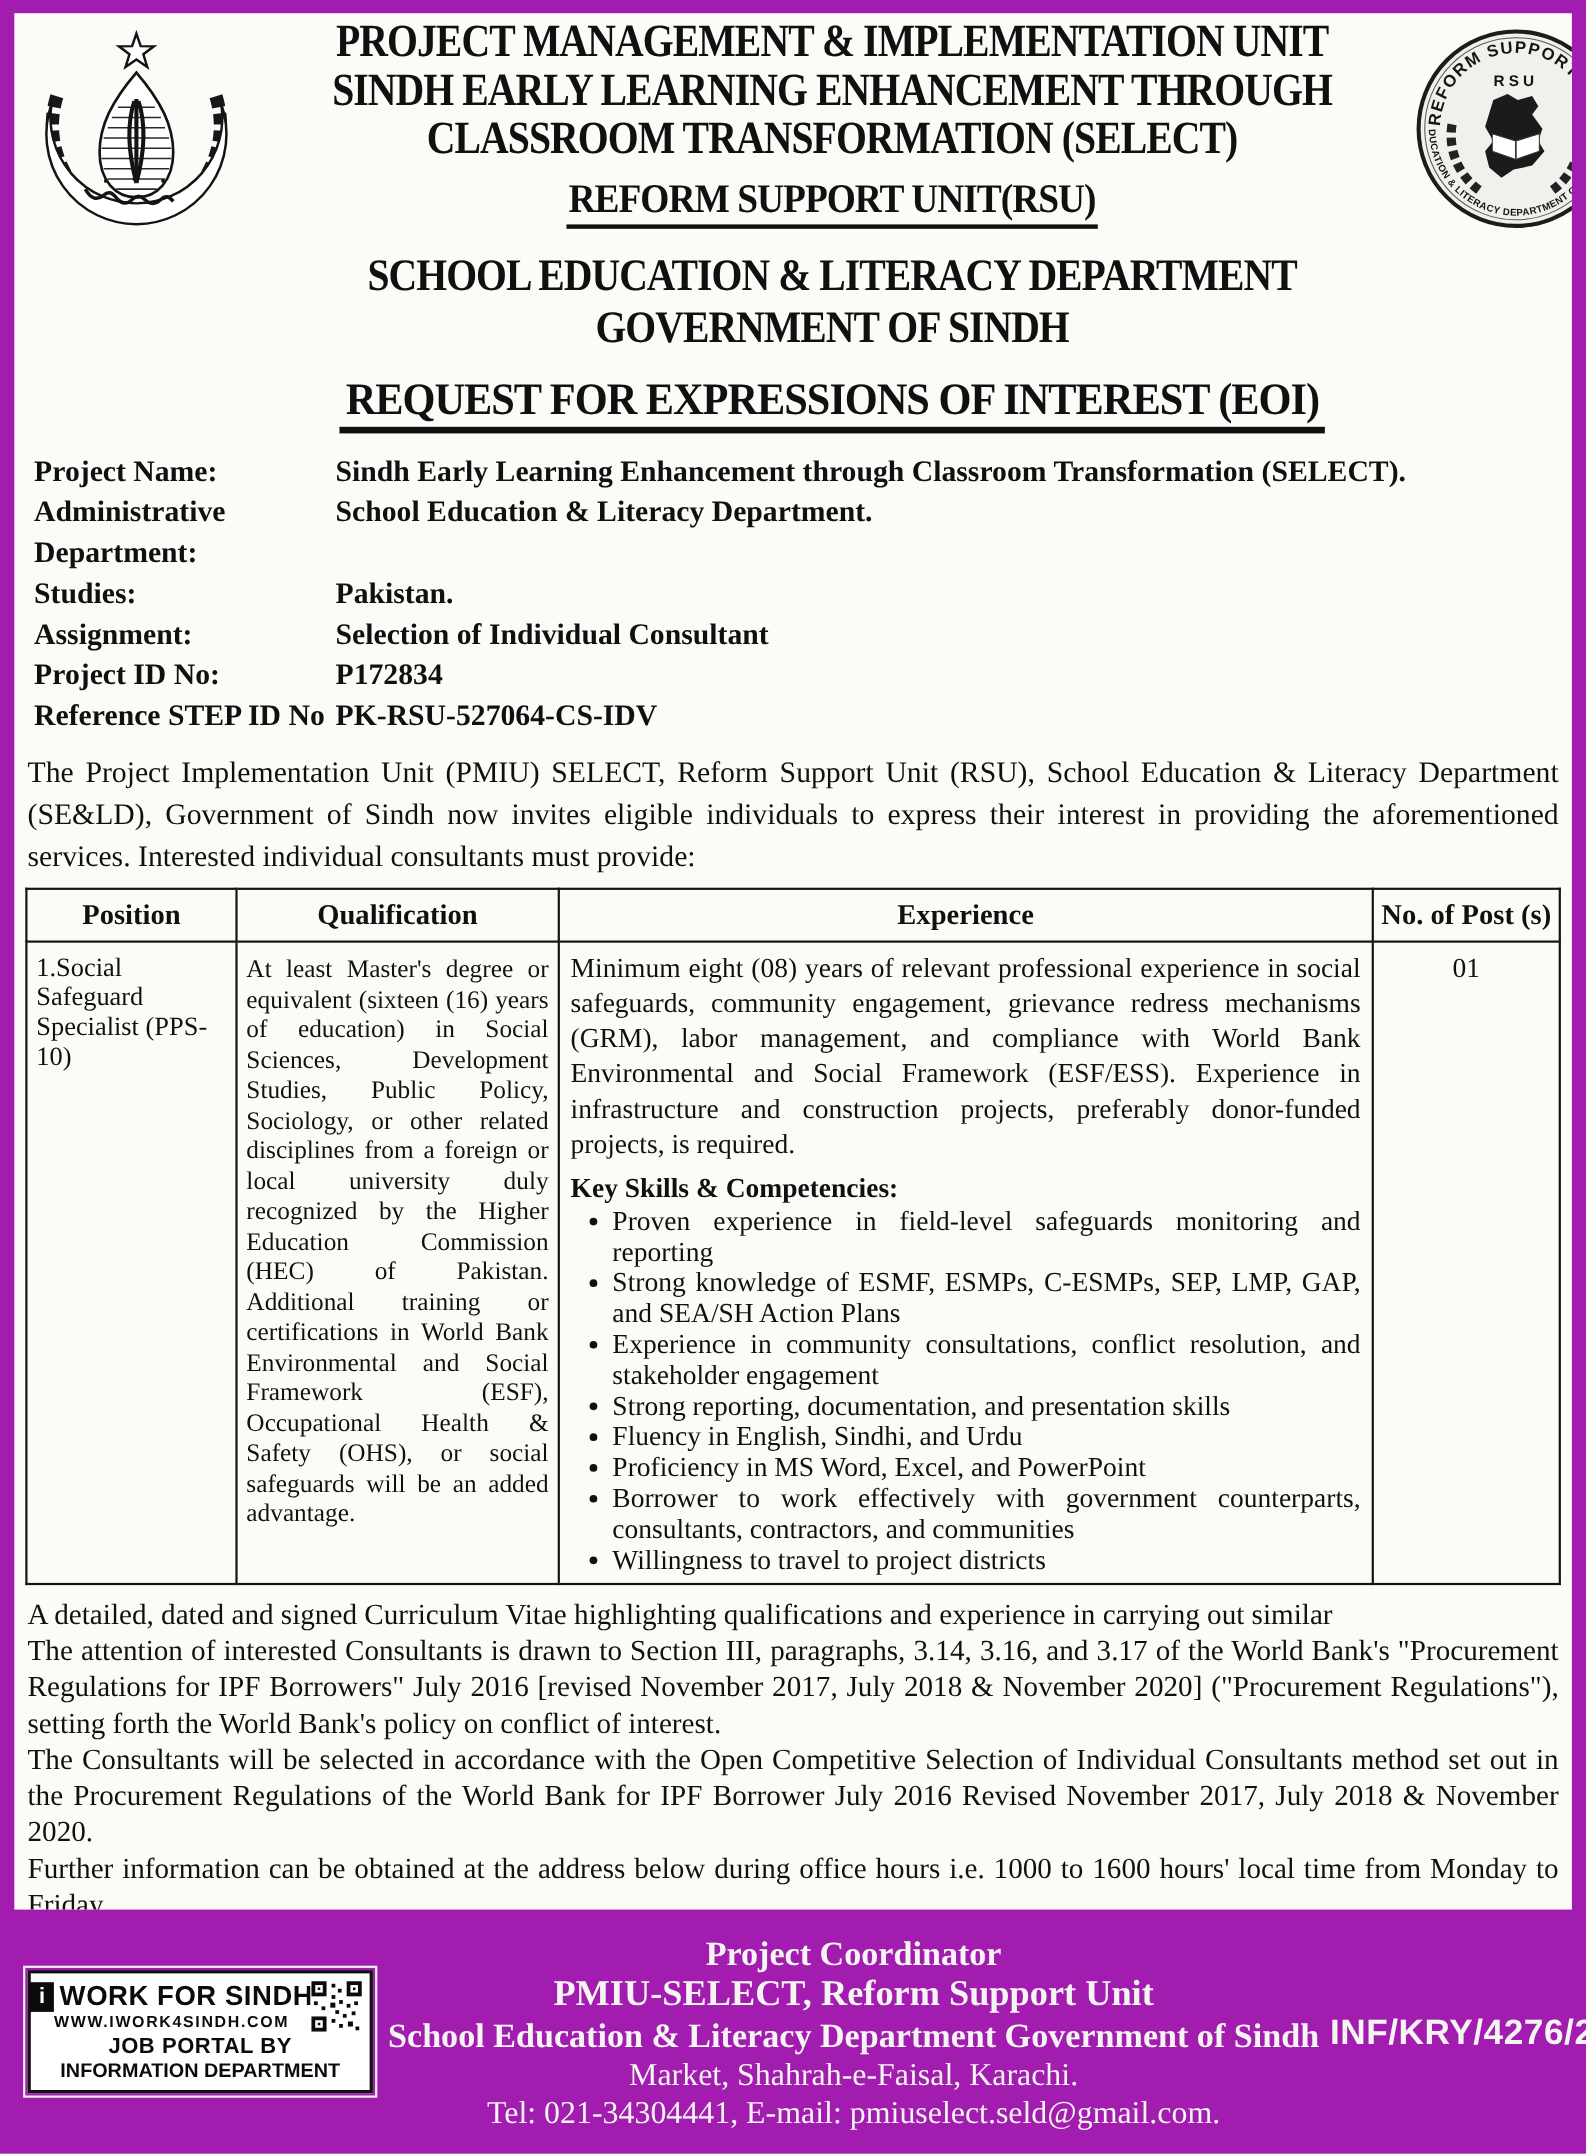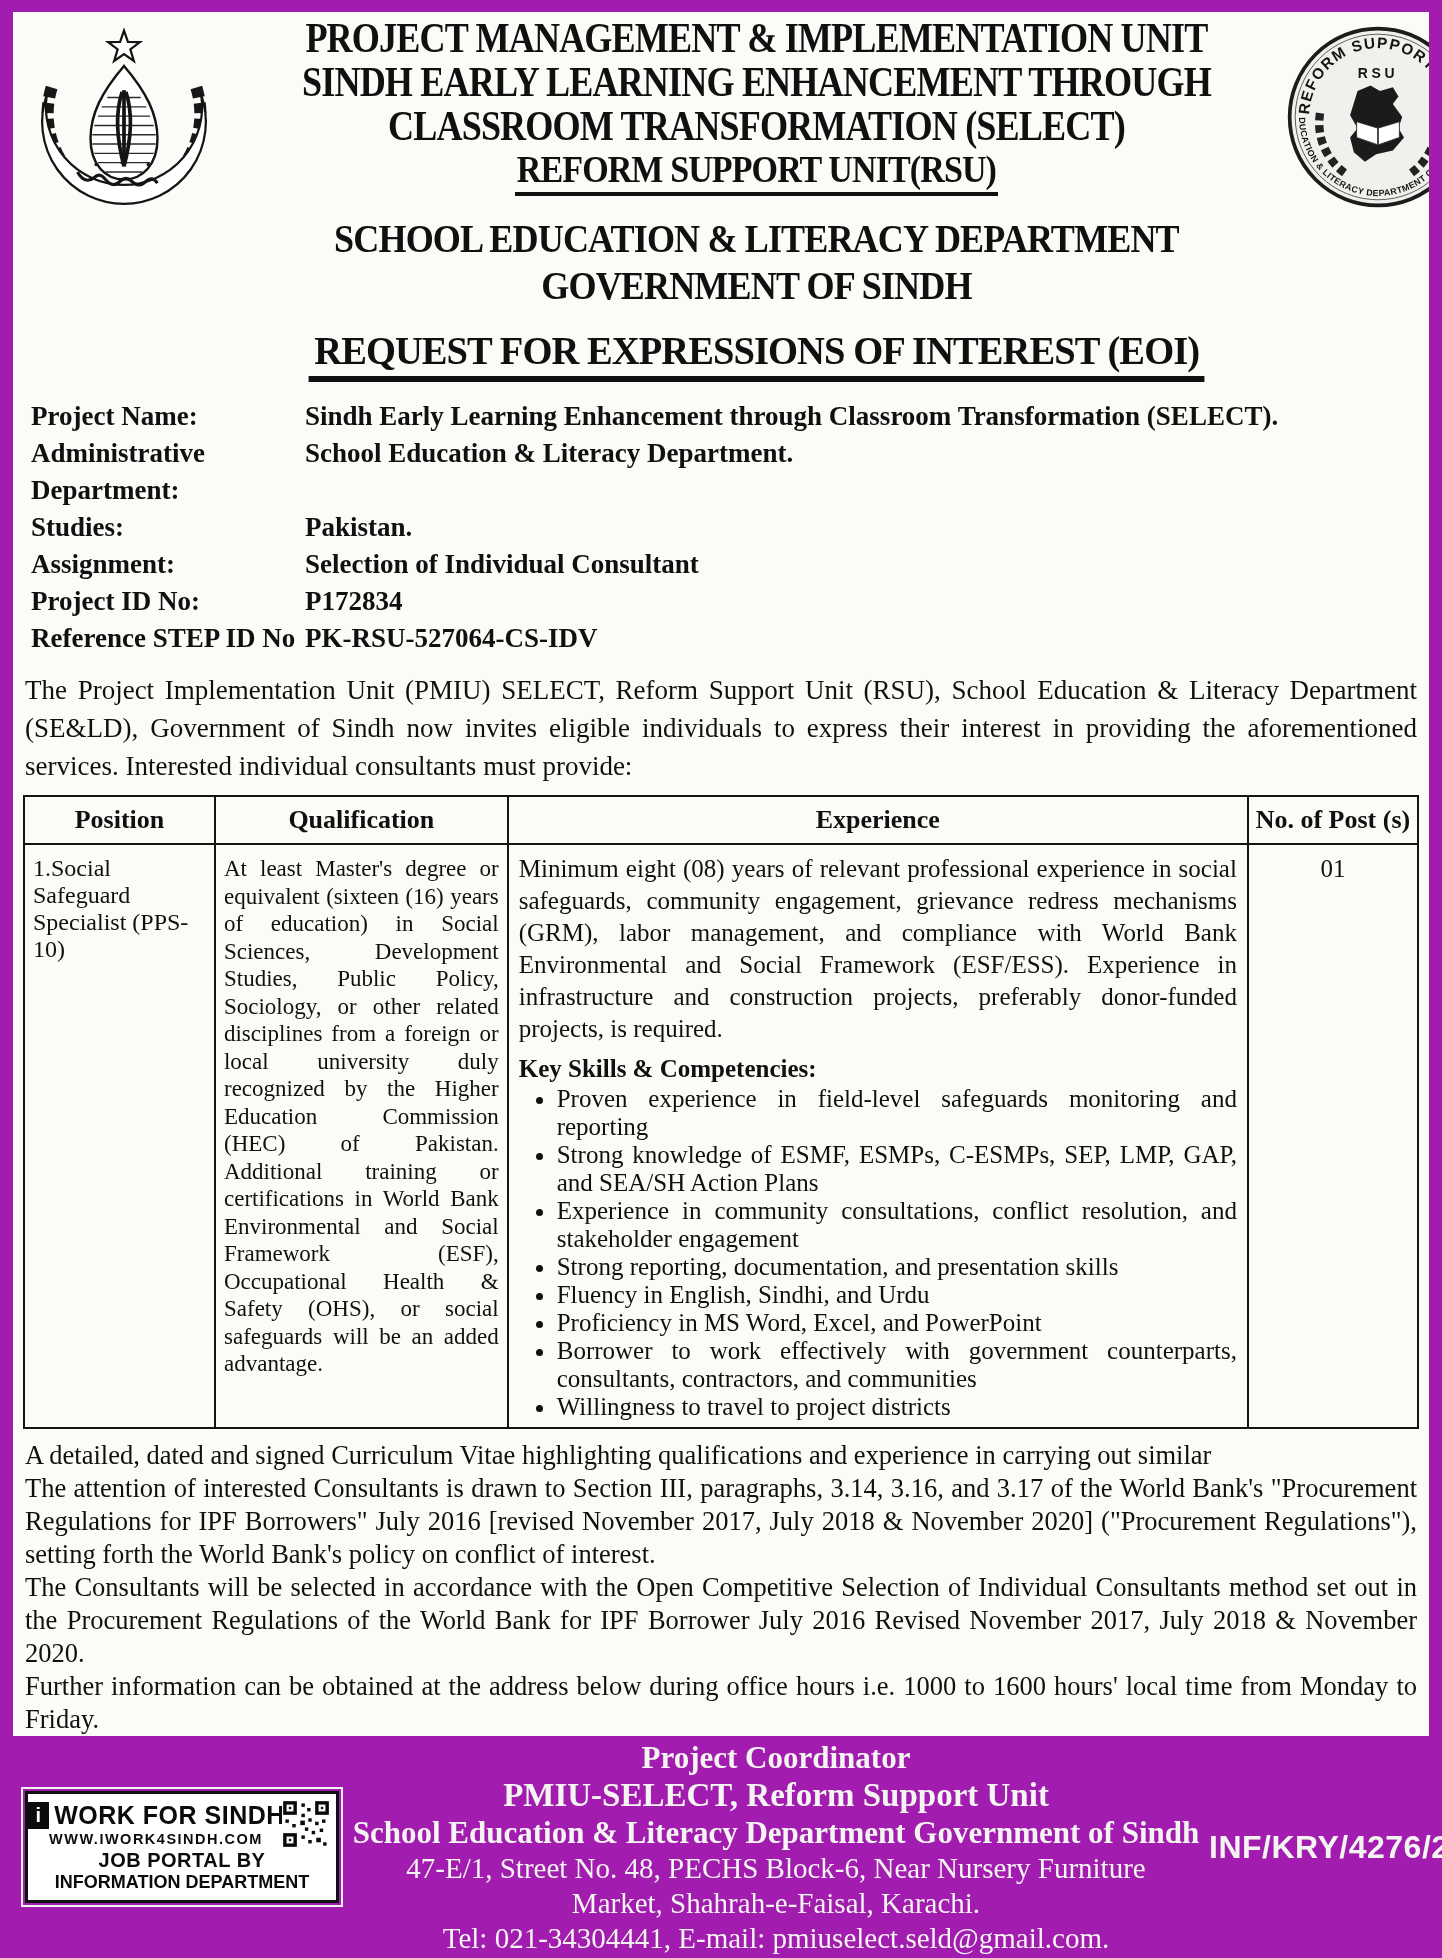--- a/index.html
+++ b/index.html
@@ -11,21 +11,21 @@
   }
   .sheet { background:#fbfbf8; flex:1 1 auto; box-sizing:border-box; padding:4px 10px 6px 10px; overflow:hidden; }
 
   
   .hdr { display:grid; grid-template-columns:205px 1fr 210px; align-items:start; }
   .hdr-logo-left  { padding:4px 0 0 8px; }
   .hdr-logo-right { padding:8px 6px 0 0; }
   .hdr-center { text-align:center; }
   .t1 { font-weight:bold; font-size:42px; line-height:44px; letter-spacing:-1px;
         transform:scaleX(.86); transform-origin:center; white-space:nowrap; }
-  .unit { }
+  .unit { margin-top:12px; }
   .unit-text { display:inline-block; font-weight:bold; font-size:37px; letter-spacing:-1px;
         border-bottom:4px solid #101010; padding:0 2px 1px 2px;
         transform:scaleX(.92); transform-origin:center; white-space:nowrap; }
   .t2 { font-weight:bold; font-size:41px; line-height:45px; letter-spacing:-1px; margin-top:2px;
         transform:scaleX(.88); transform-origin:center; white-space:nowrap; }
   .t2.first { margin-top:20px; }
   .eoi { margin-top:18px; }
   .eoi-text { display:inline-block; font-weight:bold; font-size:41px; letter-spacing:-1px;
         border-bottom:6px solid #101010; padding:0 6px 2px 6px;
         transform:scaleX(.94); transform-origin:center; white-space:nowrap; }
@@ -266,20 +266,19 @@
             <rect x="36" y="37" width="3" height="3"></rect>
           </g>
         </svg>
       </span>
     </div>
 
     <div class="f-center">
       <div class="f1">Project Coordinator</div>
       <div class="f2">PMIU-SELECT, Reform Support Unit</div>
       <div class="f3">School Education &amp; Literacy Department Government of Sindh</div>
-      <div class="f4">47-E/1, Street No. 48, PECHS Block-6, Near Nursery Furniture</div>
       <div class="f4">Market, Shahrah-e-Faisal, Karachi.</div>
       <div class="f4">Tel: 021-34304441, E-mail: pmiuselect.seld@gmail.com.</div>
     </div>
 
     <div class="f-ref">INF/KRY/4276/2025</div>
   </footer>
 </div>
 
 </body></html>

